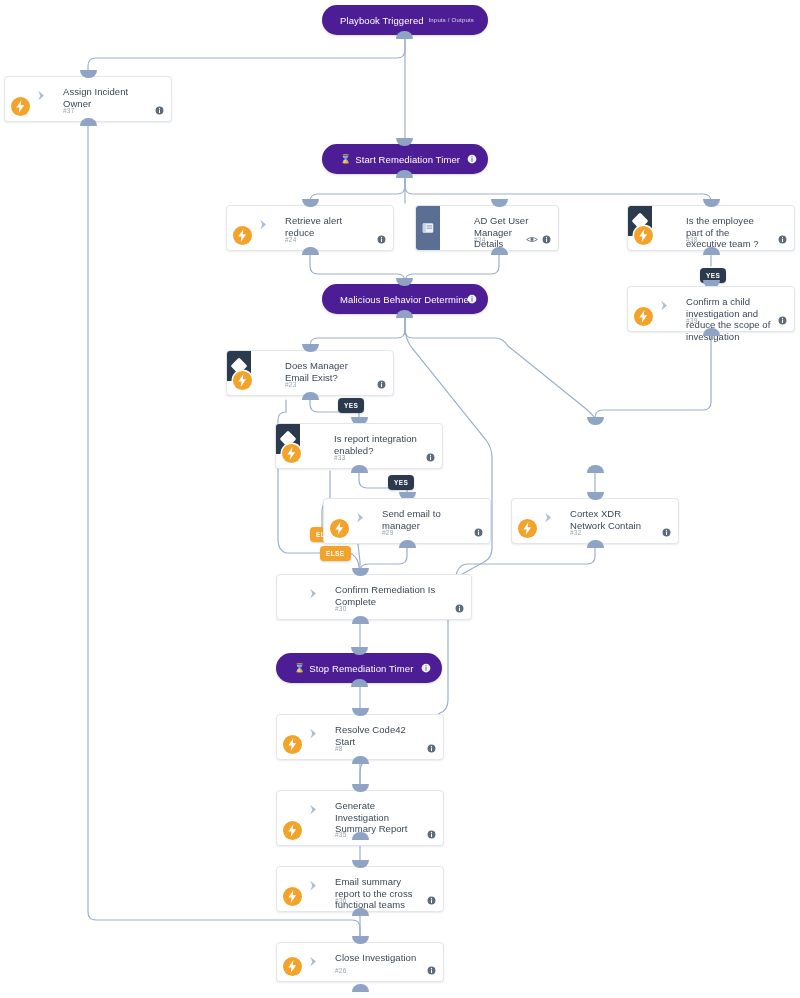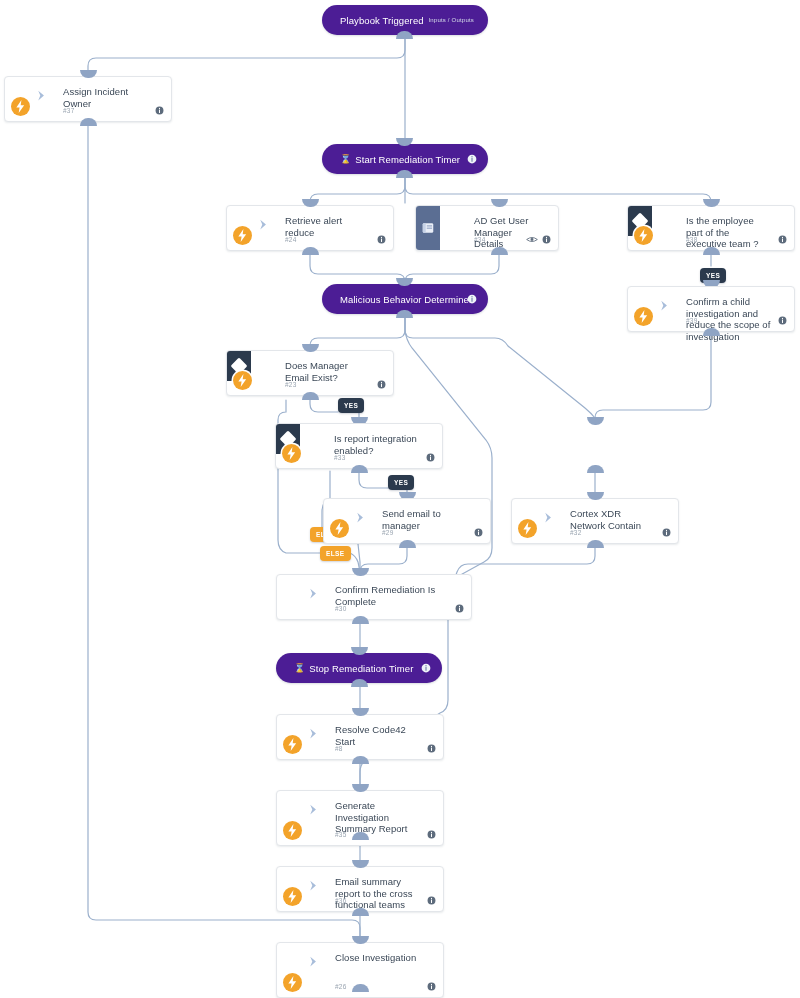--- a/index.html
+++ b/index.html
@@ -527,21 +527,21 @@
     <div class="idtag">#36</div>
     <svg class="info" viewBox="0 0 16 16">
       <circle cx="8" cy="8" r="7" fill="#5d6b7c"></circle>
         <rect x="7.1" y="6.4" width="1.8" height="6" fill="#fff"></rect>
         <rect x="7.1" y="3.4" width="1.8" height="2" fill="#fff"></rect>
     </svg>
   </div>
   <div class="capTop" style="left:352px;top:860px;"></div>
   <div class="capBot" style="left:352px;top:908px;"></div>
 
-  <div class="node" style="left:276px;top:942px;width:168px;height:56px;">
+  <div class="node" style="left:276px;top:942px;width:168px;height:40px;">
     <svg class="taskicon" viewBox="0 0 16 16">
       <path d="M4 2 L11 8 L4 14 L6.5 8 Z" fill="#a8bdda"></path>
     </svg>
     <div class="title">Close Investigation</div>
     <div class="bolt">
       <svg viewBox="0 0 12 14" width="11" height="13">
           <path d="M7 0 L1.5 8 H5 L4 14 L10 5.5 H6.2 Z" fill="#ffffff"></path>
         </svg>
     </div>
     <div class="idtag">#26</div>

